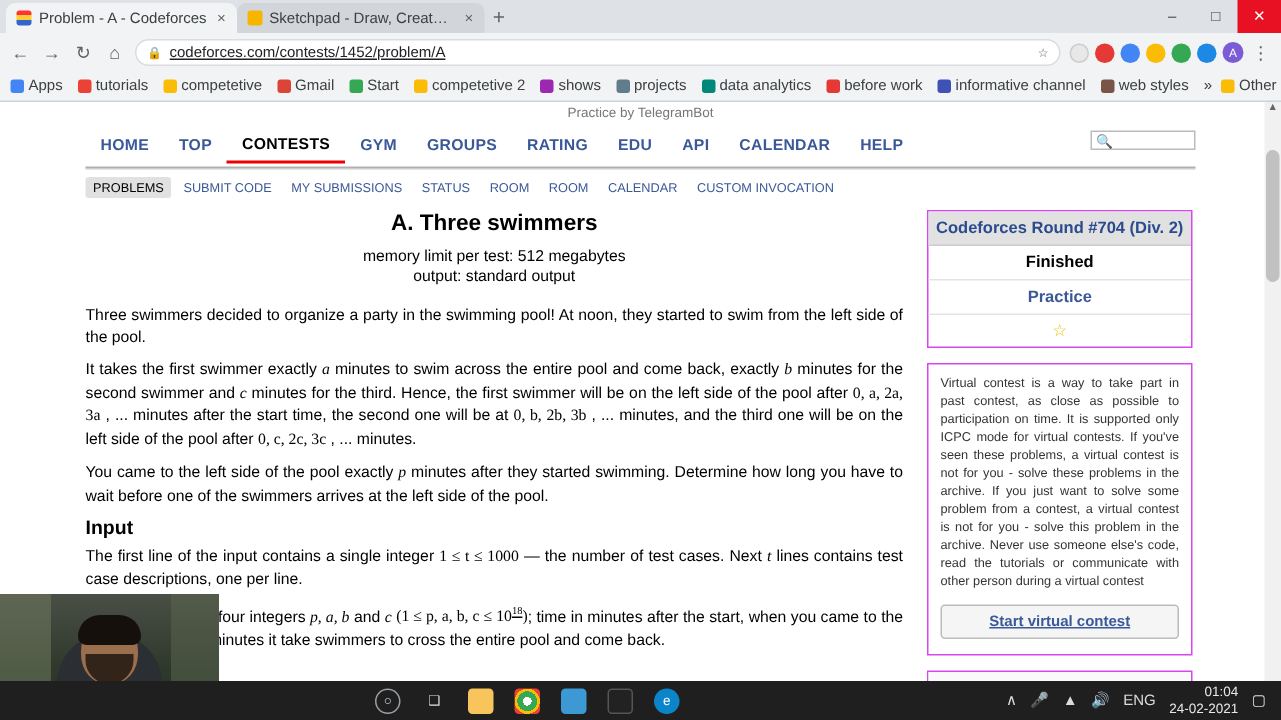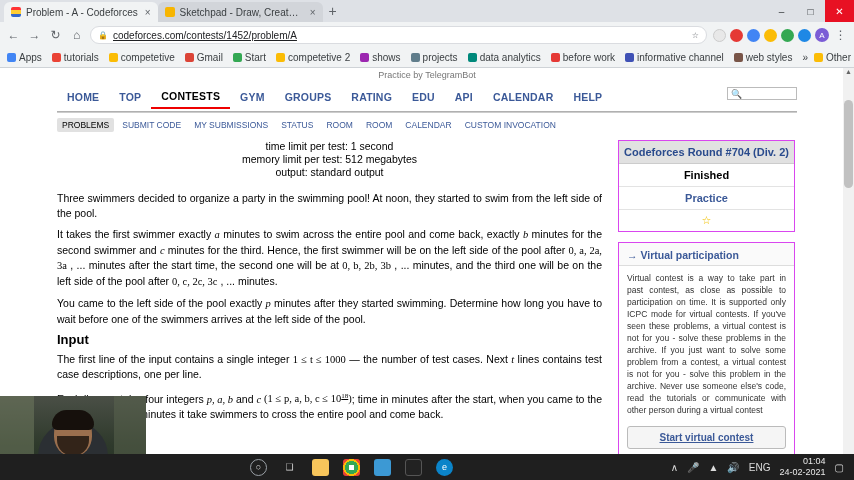--- a/index.html
+++ b/index.html
@@ -352,22 +352,22 @@
       <a href="#">STATUS</a>
       <a href="#">ROOM</a>
       <a href="#">ROOM</a>
       <a href="#">CALENDAR</a>
       <a href="#">CUSTOM INVOCATION</a>
     </div>
 
     <div class="content">
 
       <div class="problem">
+        <div class="prob-title">A. Three swimmers</div>
         <div class="prob-meta">
-          <div>time limit per test: 1 second</div>
           <div>memory limit per test: 512 megabytes</div>
           <div>output: standard output</div>
         </div>
 
         <div class="prob-body">
           <p>Three swimmers decided to organize a party in the swimming pool! At noon, they started to swim from the left side of the pool.</p>
 
           <p>
             <span>It takes the first swimmer exactly</span>
             <span class="mathv">a</span>
@@ -415,21 +415,20 @@
 
       <div class="sidebar">
         <div class="side-box">
           <div class="side-title">Codeforces Round #704 (Div. 2)</div>
           <div class="side-row">Finished</div>
           <div class="side-row link">Practice</div>
           <div class="side-star">☆</div>
         </div>
 
         <div class="side-box">
-          <div class="side-head-dash">→ Virtual participation</div>
           <div class="side-text">Virtual contest is a way to take part in past contest, as close as possible to participation on time. It is supported only ICPC mode for virtual contests. If you've seen these problems, a virtual contest is not for you - solve these problems in the archive. If you just want to solve some problem from a contest, a virtual contest is not for you - solve this problem in the archive. Never use someone else's code, read the tutorials or communicate with other person during a virtual contest</div>
           <div class="side-btn-wrap">
             <a class="side-btn" href="#">Start virtual contest</a>
           </div>
         </div>
 
         <div class="side-box">
           <div class="side-head-dash">→ Practice</div>
 
         </div>

